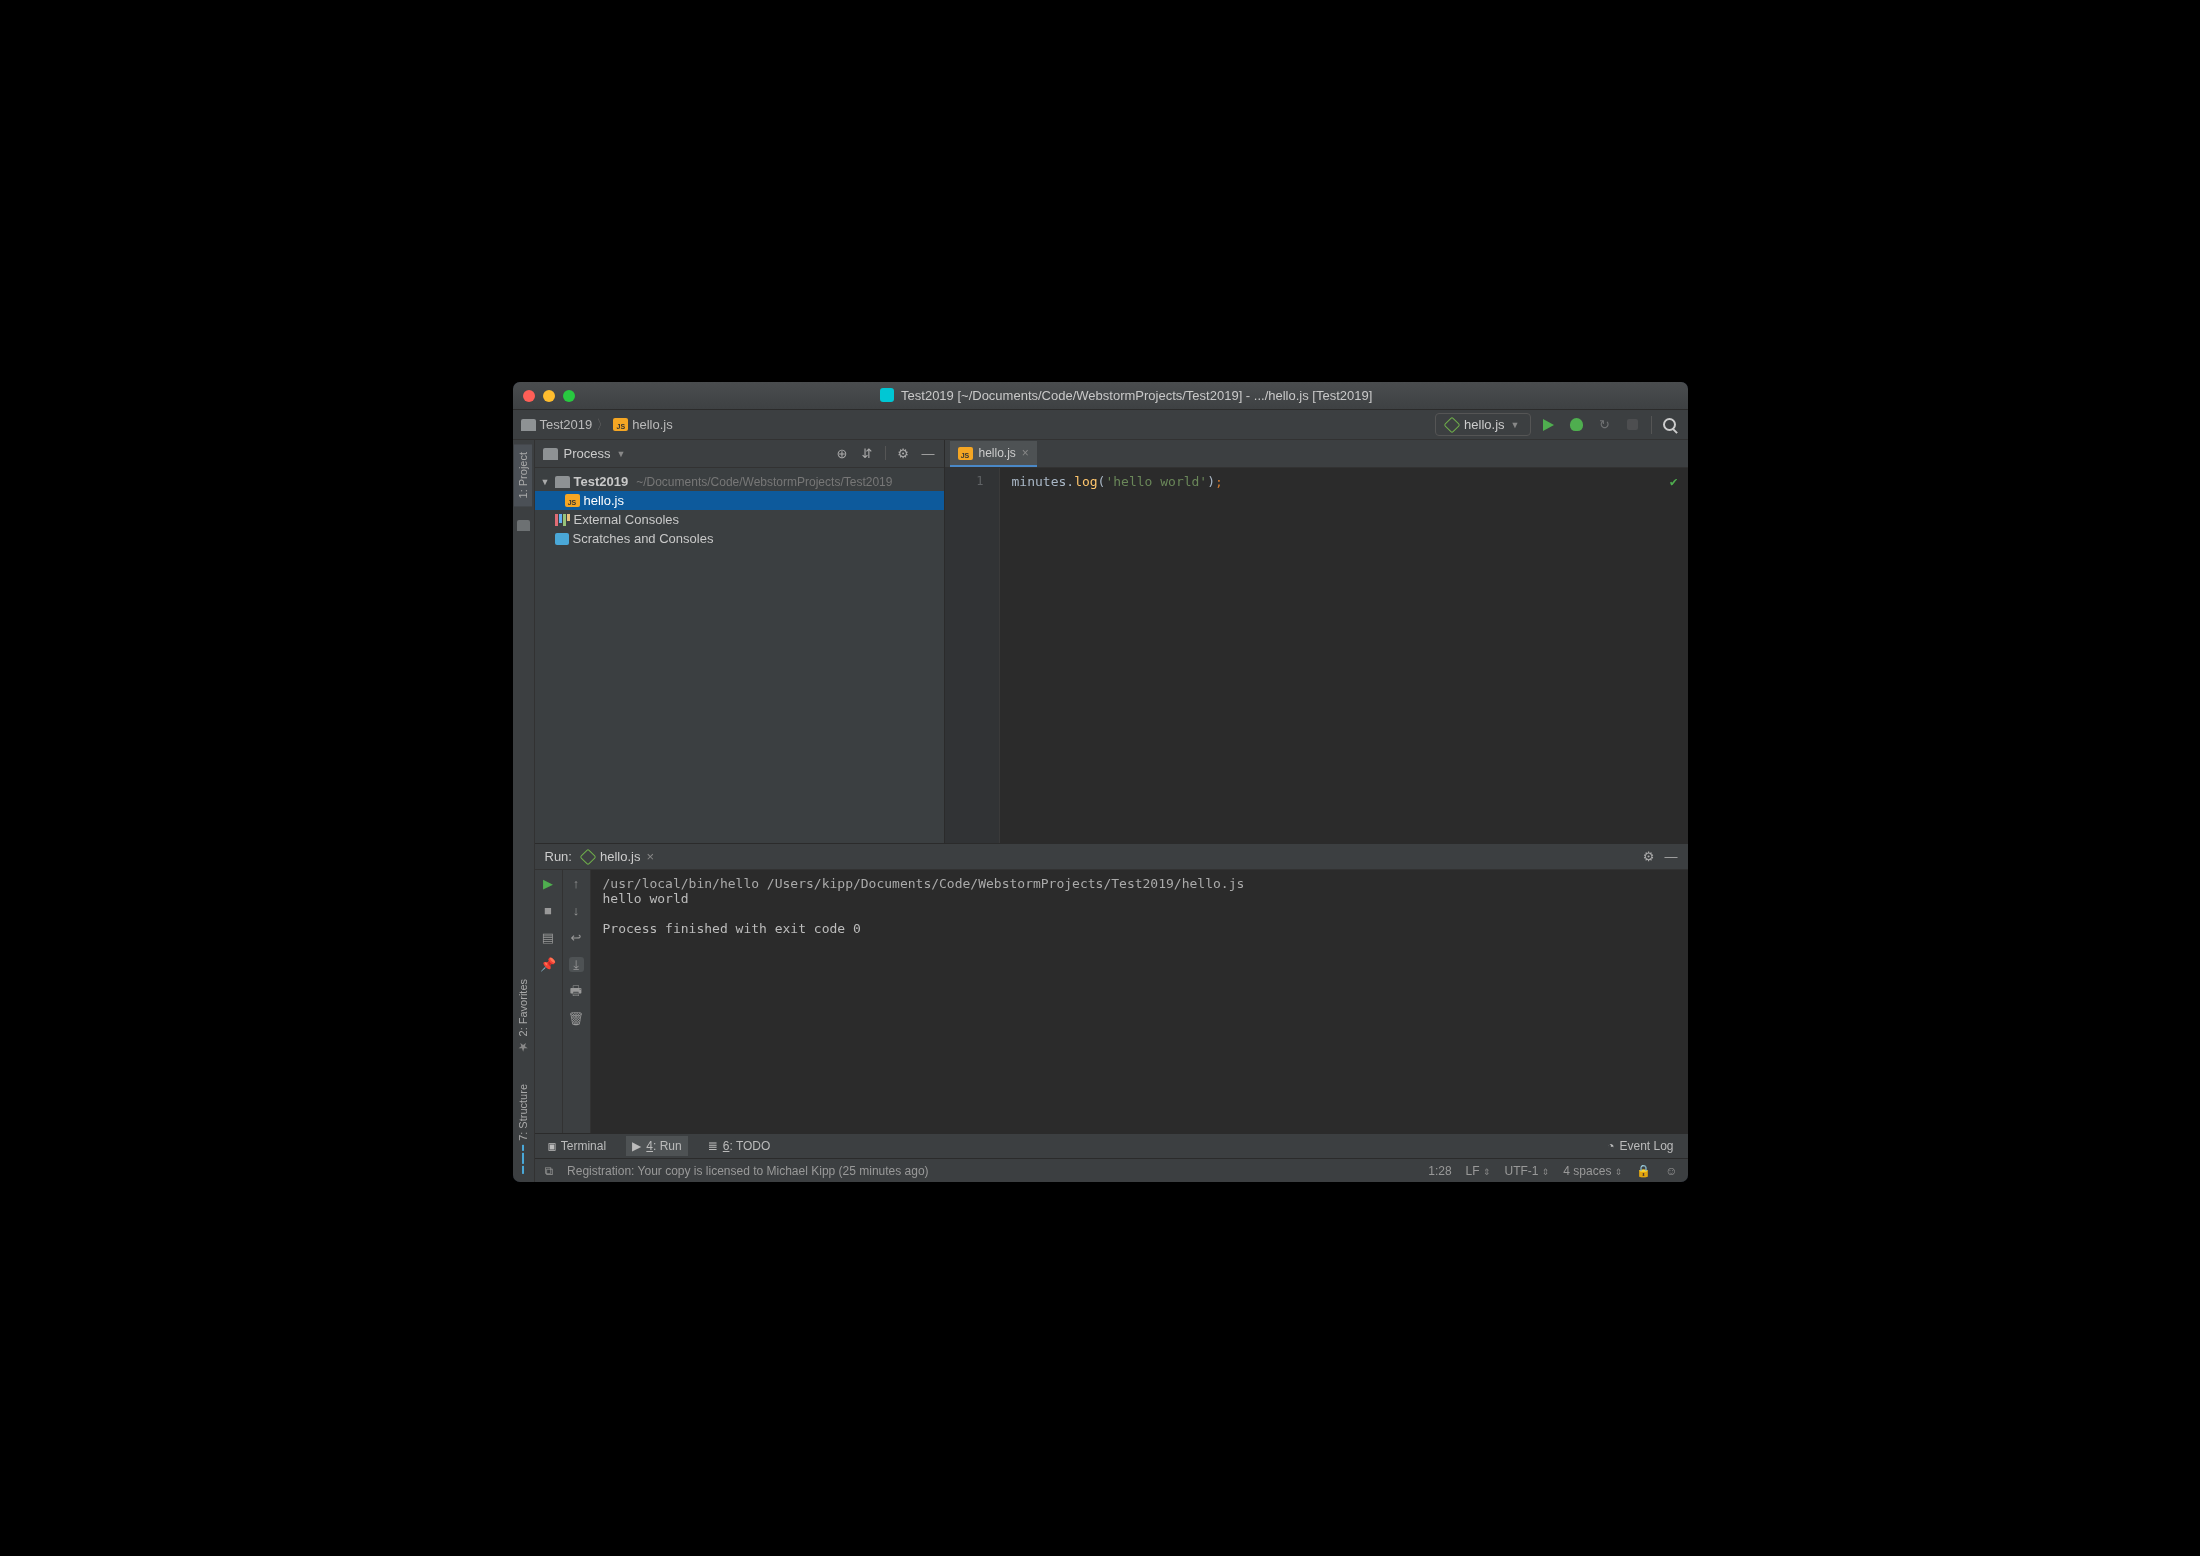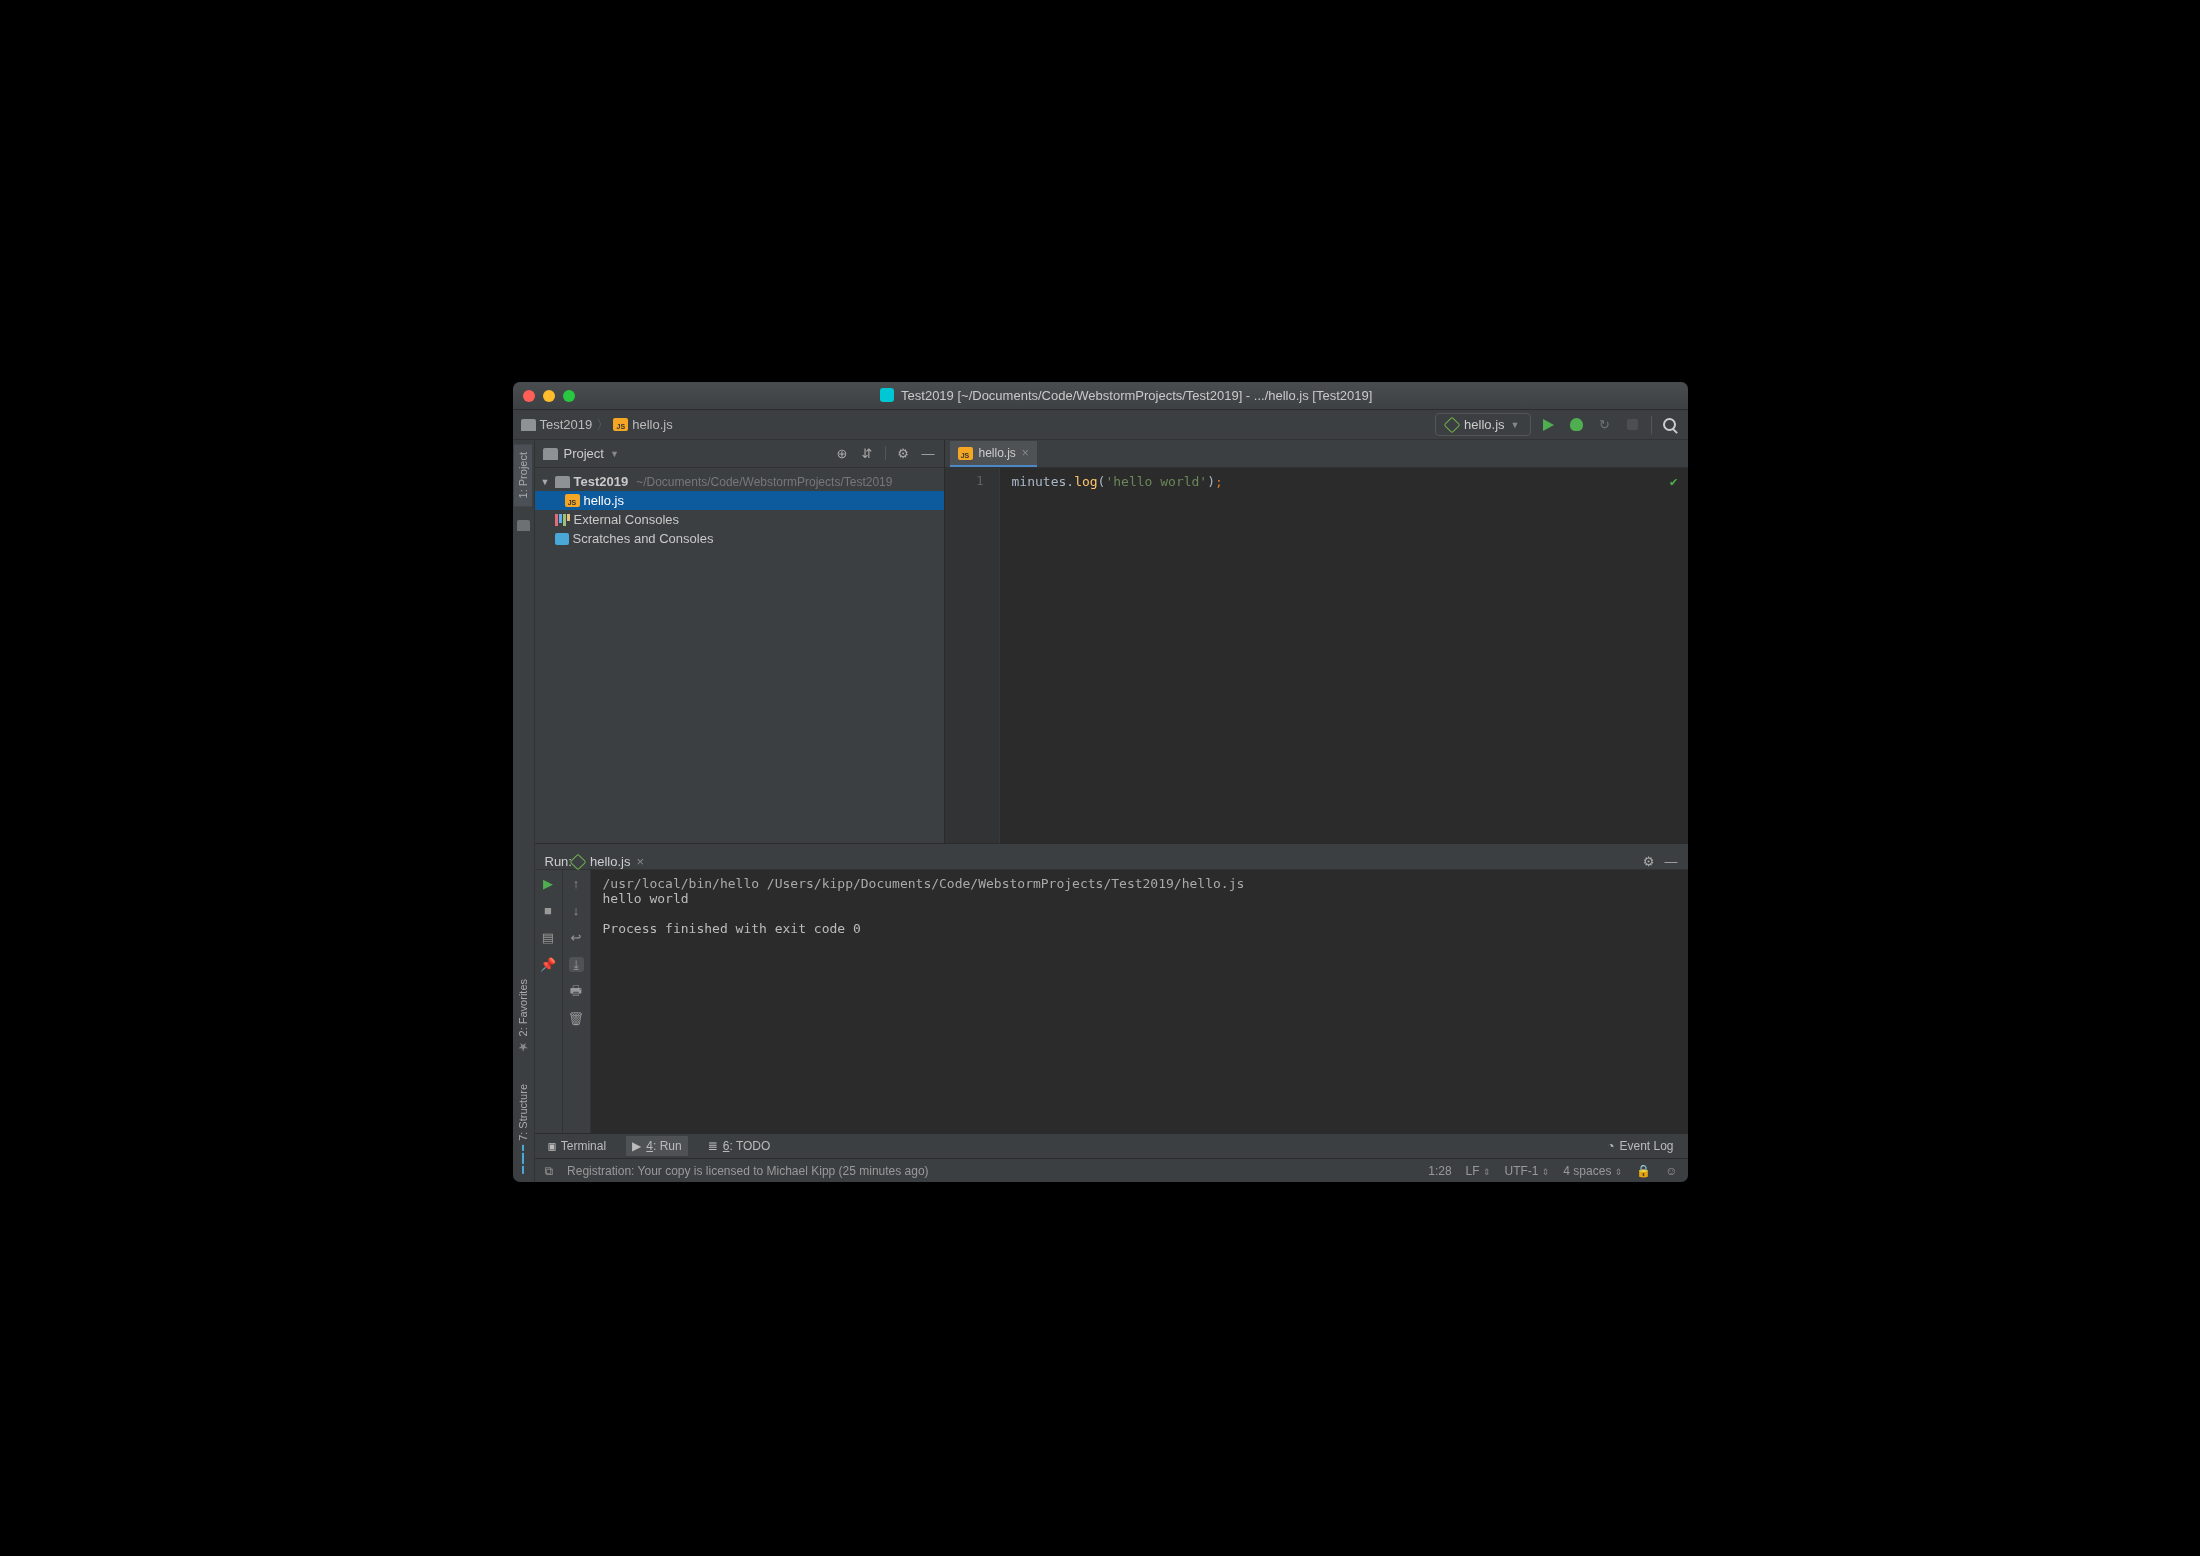--- a/index.html
+++ b/index.html
@@ -57,21 +57,21 @@
 .tabs{height:28px;display:flex;align-items:flex-end;background:#3c3f41;border-bottom:1px solid #323232;padding-left:5px}
 .tab{display:flex;align-items:center;gap:6px;padding:5px 8px;background:#4e5254;border-bottom:2px solid #4a88c7;color:#ccc;font-size:12px}
 .tab .close{color:#888;font-size:12px;cursor:pointer}
 .code{flex:1;display:flex;font-family:Menlo,Consolas,monospace;font-size:13px;position:relative}
 .gutter{width:55px;background:#313335;color:#606366;text-align:right;padding:6px 15px 0 0;border-right:1px solid #3a3a3a;font-size:12px}
 .codebody{flex:1;padding:6px 0 0 12px;color:#a9b7c6;white-space:pre}
 .kw1{color:#a9b7c6}.kw2{color:#ffc66d}.str{color:#6a8759}.pun{color:#cc7832}
 .check{position:absolute;top:6px;right:10px;color:#4fae4f;font-size:13px}
 
 .runpanel{height:290px;border-top:1px solid #2b2b2b;display:flex;flex-direction:column;background:#2b2b2b}
-.runhead{height:26px;background:#3c3f41;display:flex;align-items:flex-end;padding:0 10px;border-bottom:1px solid #323232}
+.runhead{height:26px;background:#3c3f41;display:flex;align-items:center;padding:0 10px;gap:10px;border-bottom:1px solid #323232}
 .runhead .lbl{color:#ccc}
 .runtab{display:flex;align-items:center;gap:6px;color:#ccc}
 .runtab .close{color:#888;cursor:pointer}
 .runhead-tools{margin-left:auto;display:flex;gap:10px}
 .gear-icon,.hide-icon{font-size:13px;color:#aaa;cursor:pointer}
 .runbody{flex:1;display:flex}
 .runcol{width:28px;background:#3c3f41;display:flex;flex-direction:column;align-items:center;padding-top:6px;gap:12px;border-right:1px solid #323232}
 .runcol .ticon{color:#999}
 .runcol .ticon.sel{background:#4e5254;border-radius:3px;padding:2px}
 .runout{flex:1;font-family:Menlo,Consolas,monospace;font-size:13px;color:#bcbcbc;padding:6px 12px;white-space:pre-wrap}
@@ -158,21 +158,21 @@
         <span>7: Structure</span>
       </div>
     </div>
 
     <div class="workarea">
       <div class="split-top">
 
         <div class="projpane">
           <div class="projhead">
             <span class="folder-icon"></span>
-            <span class="ttl">Project</span>
+            <span class="ttl">Process</span>
             <span class="dd">▼</span>
             <div class="projhead-tools">
               <span class="ticon">⊕</span>
               <span class="ticon">⇵</span>
               <span style="width:1px;height:14px;background:#555"></span>
               <span class="ticon">⚙</span>
               <span class="ticon">—</span>
             </div>
           </div>
           <div class="tree">

